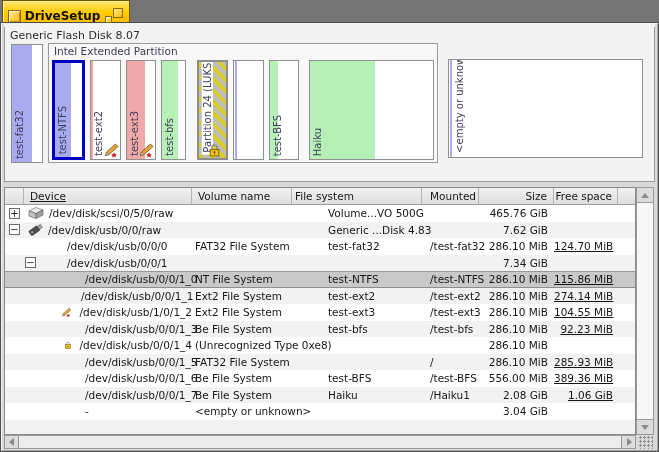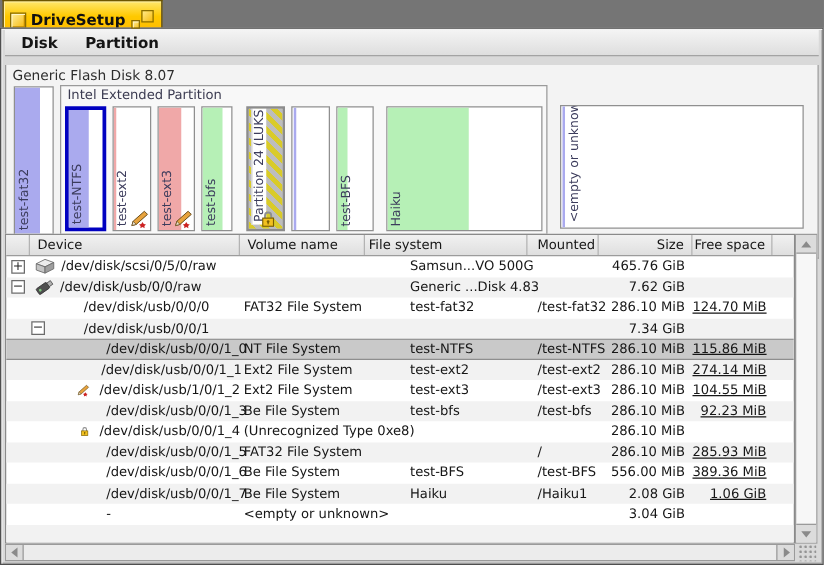--- a/index.html
+++ b/index.html
@@ -31,21 +31,21 @@
     background:linear-gradient(135deg,#fff0a2,#f7c21e); border:1px solid #8a6d00; z-index:2;
     box-shadow: inset 1px 1px 0 #fff6c8; }
 
   
   .menubar { position:absolute; left:4px; top:24px; width:651px; height:21px;
     background:linear-gradient(#f4f4f4,#dedede); border-bottom:1px solid #a3a3a3;
     display:flex; align-items:center; padding-left:2px; }
   .menu-item { font-size:12px; font-weight:bold; color:#151515; padding:2px 11px; cursor:default; }
 
   
-  .diskpanel { position:absolute; left:4px; top:52px; width:651px; height:155px;
+  .diskpanel { position:absolute; left:4px; top:27px; width:651px; height:155px;
     background:#f3f3f3; border:1px solid #999; border-top:none; }
   .disk-label { position:absolute; left:5px; top:2px; font-size:11px; color:#2d2d2d; }
   .pbox { position:absolute; background:#fff; border:1px solid #8f8f8f; overflow:hidden; }
   .pfill { position:absolute; left:0; top:0; bottom:0; }
   .lav { background:#aaaaee; } .pink { background:#f0a8a8; } .grn { background:#b6f0b6; }
   .pline { position:absolute; left:1px; top:0; bottom:0; width:2px; background:#aaaaee; }
   .extbox { position:absolute; left:43px; top:16px; width:390px; height:120px;
     background:#f8f8f8; border:1px solid #9a9a9a; }
   .ext-label { position:absolute; left:49px; top:18px; font-size:10.5px; color:#3c3c52; }
   .sel-part { border:3px solid #0000c0 !important; }
@@ -56,21 +56,21 @@
   .pbadge { position:absolute; z-index:3; }
 
   
   .listpanel { position:absolute; left:4px; top:187px; width:632px; height:248px;
     background:#fff; border:1px solid #8a8a8a; font-size:10.5px; color:#161616; }
   .lheader { position:absolute; left:0; top:0; right:0; height:17px;
     background:linear-gradient(#f1f1f1,#dfdfdf); border-bottom:1px solid #9c9c9c;
     display:flex; }
   .hcell { height:100%; border-right:1px solid #b3b3b3; display:flex; align-items:center;
     white-space:nowrap; overflow:hidden; }
-  .hc0{width:19px;} .hc1{width:168px;padding-left:6px;} .hc2{width:130px;padding-left:3px;}
+  .hc0{width:19px;} .hc1{width:168px;padding-left:6px;text-decoration:underline;} .hc2{width:130px;padding-left:3px;}
   .hc3{width:100px;padding-left:6px;} .hc4{width:57px;padding-left:8px;}
   .hc5{width:75px;justify-content:flex-end;padding-right:6px;}
   .hc6{width:64px;justify-content:flex-end;padding-right:5px;}
   .hc7{flex:1;border-right:none;}
   .lrows { position:absolute; left:0; top:17px; right:0; bottom:0; overflow:hidden; }
   .tr { display:flex; height:16.5px; align-items:center; white-space:nowrap; }
   .tr.stripe { background:#f2f2f2; }
   .tr.selrow { background:#c9c9c9; border-top:1px solid #979797; border-bottom:1px solid #8e8e8e; }
   .td { overflow:visible; white-space:nowrap; } 
   .cw-dev{width:187px; display:flex; align-items:center;}
@@ -212,21 +212,21 @@
         <div class="td cw-dev">
           <span class="expander" style="margin-left:4px;">+</span>
           <svg style="margin-left:6px;" width="19" height="14" viewBox="0 0 19 14">
             <polygon points="3,5 10,1.5 17,4 10,7.5" fill="#ececec" stroke="#6a6a6a" stroke-width="0.7"></polygon>
             <polygon points="3,5 10,7.5 10,12.5 3,10" fill="#c4c4c4" stroke="#6a6a6a" stroke-width="0.7"></polygon>
             <polygon points="10,7.5 17,4 17,9 10,12.5" fill="#9e9e9e" stroke="#6a6a6a" stroke-width="0.7"></polygon>
           </svg>
           <span style="margin-left:4px;">/dev/disk/scsi/0/5/0/raw</span>
         </div>
         <div class="td cw-fs"></div>
-        <div class="td cw-vol">Samsun...VO 500G</div>
+        <div class="td cw-vol">Volume...VO 500G</div>
         <div class="td cw-mnt"></div>
         <div class="td cw-size">465.76 GiB</div>
         <div class="td cw-free"></div>
       </div>
 
       <div class="tr stripe">
         <div class="td cw-dev">
           <span class="expander" style="margin-left:4px;">−</span>
           <svg style="margin-left:6px;" width="19" height="15" viewBox="0 0 19 15">
             <g transform="rotate(-35 9 8)">

